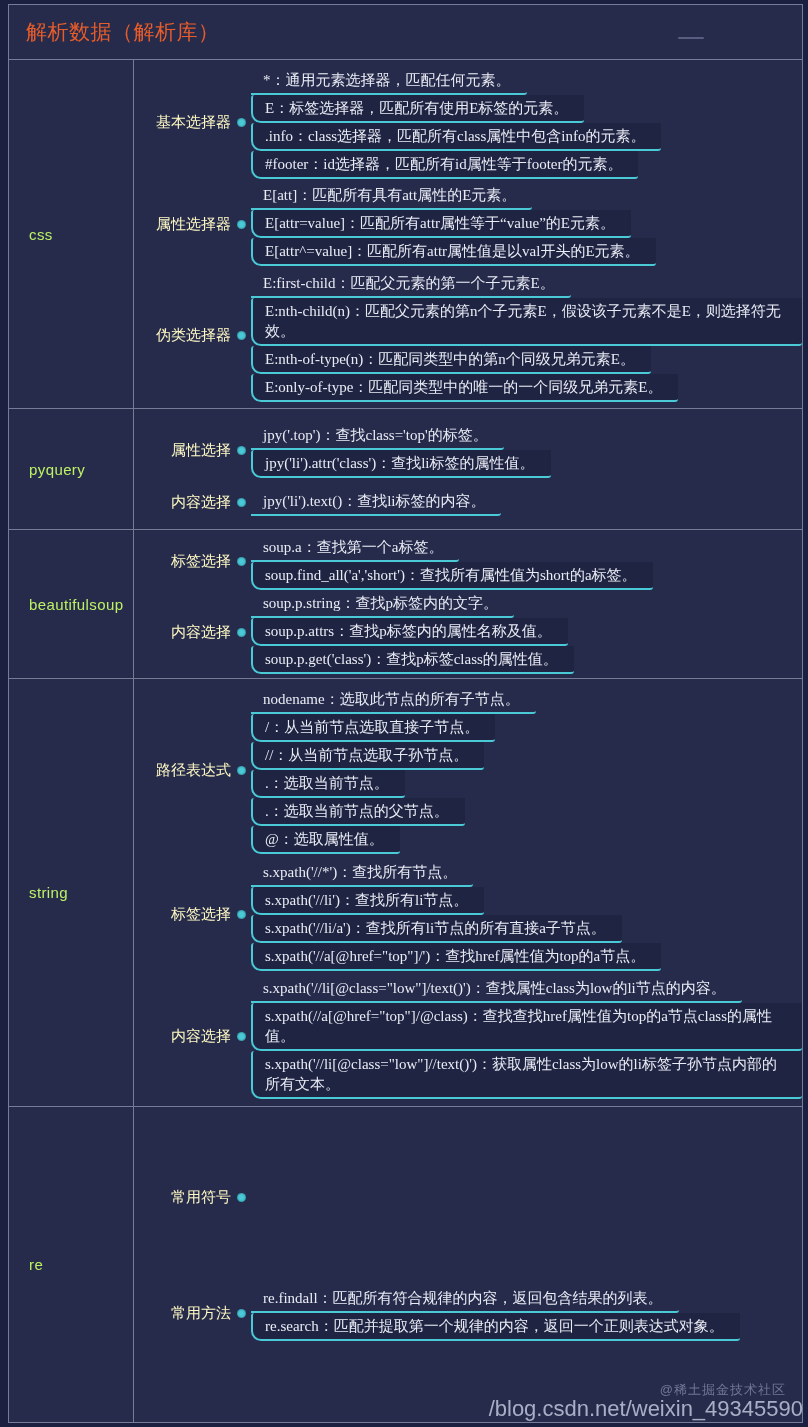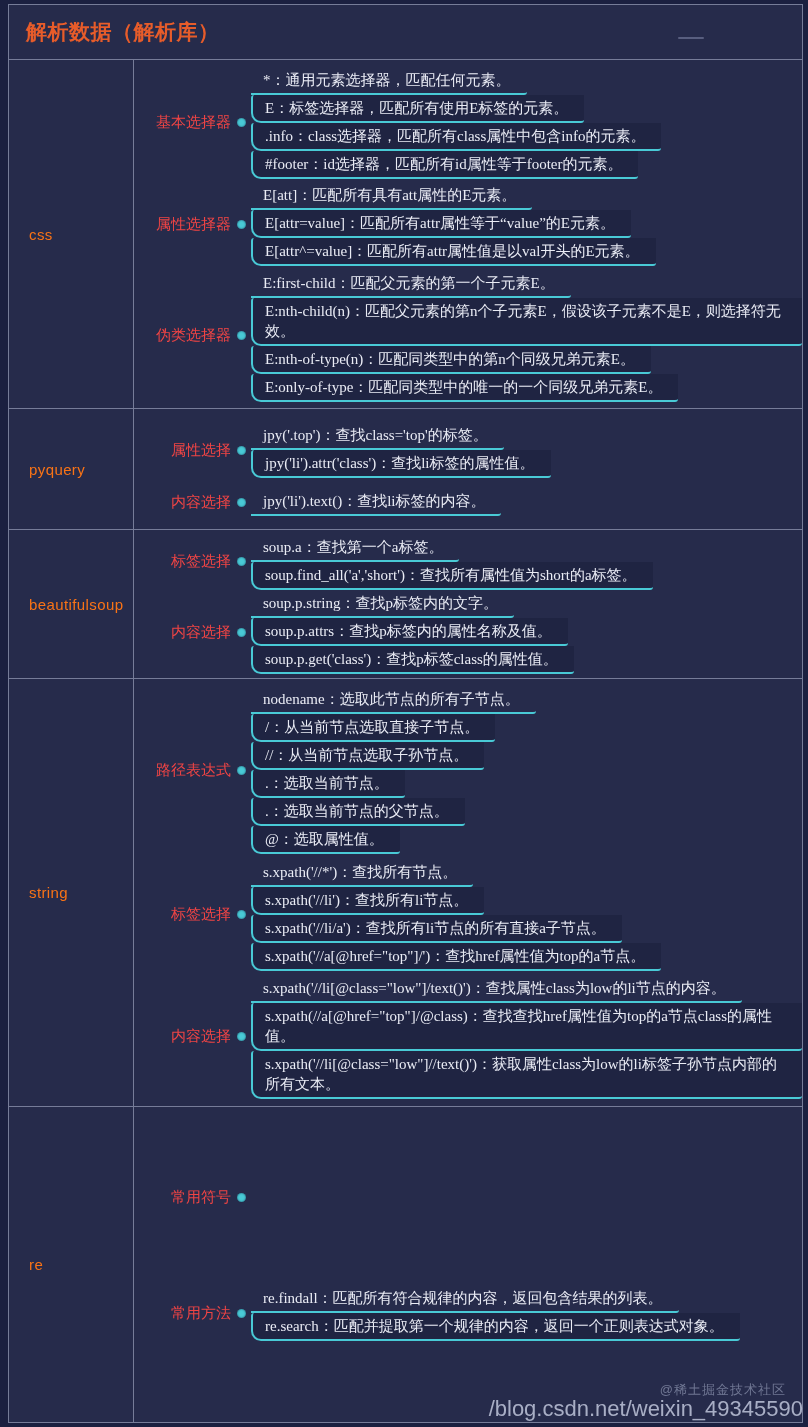--- a/index.html
+++ b/index.html
@@ -25,49 +25,49 @@
     display:flex;flex-direction:column;
   }
   .title-row{
     flex:0 0 55px;
     border-bottom:1px solid var(--border);
     display:flex;align-items:center;
     padding-left:17px;box-sizing:border-box;
   }
   .title{
     color:var(--orange);
-    font-size:21px;font-weight:bold;letter-spacing:.5px;
+    font-size:21px;font-weight:normal;letter-spacing:.5px;
   }
   .table-body{flex:1;display:flex;flex-direction:column;min-height:0;}
   .section-row{
     display:flex;
     border-bottom:1px solid var(--border);
     box-sizing:border-box;min-height:0;
   }
   .table-body .section-row:nth-of-type(1){flex:0 0 349px;}
   .table-body .section-row:nth-of-type(2){flex:0 0 121px;}
   .table-body .section-row:nth-of-type(3){flex:0 0 149px;}
   .table-body .section-row:nth-of-type(4){flex:0 0 428px;}
   .table-body .section-row:nth-of-type(5){flex:1;border-bottom:none;}
   .lib-cell{
     flex:0 0 125px;
     border-right:1px solid var(--border);
     display:flex;align-items:center;
     padding-left:20px;box-sizing:border-box;
-    color:#f97316;font-size:15px;letter-spacing:.4px;
+    color:#bef264;font-size:15px;letter-spacing:.4px;
   }
   .groups-cell{
     flex:1;display:flex;flex-direction:column;
     justify-content:space-evenly;
     padding:3px 0;min-width:0;
   }
   .group{display:flex;align-items:center;min-width:0;}
   .group-label{
     flex:0 0 97px;text-align:right;
-    color:#ef4444;font-size:15px;
+    color:#fef9c3;font-size:15px;
     margin-right:6px;white-space:nowrap;
   }
   .bullet{
     flex:0 0 9px;width:9px;height:9px;border-radius:50%;
     background:var(--cyan);
     margin-right:5px;
     box-shadow:inset 0 0 2px rgba(10,20,50,.7);
   }
   .items{display:flex;flex-direction:column;min-width:0;font-family:Liberation Serif, serif;}
   .item{

